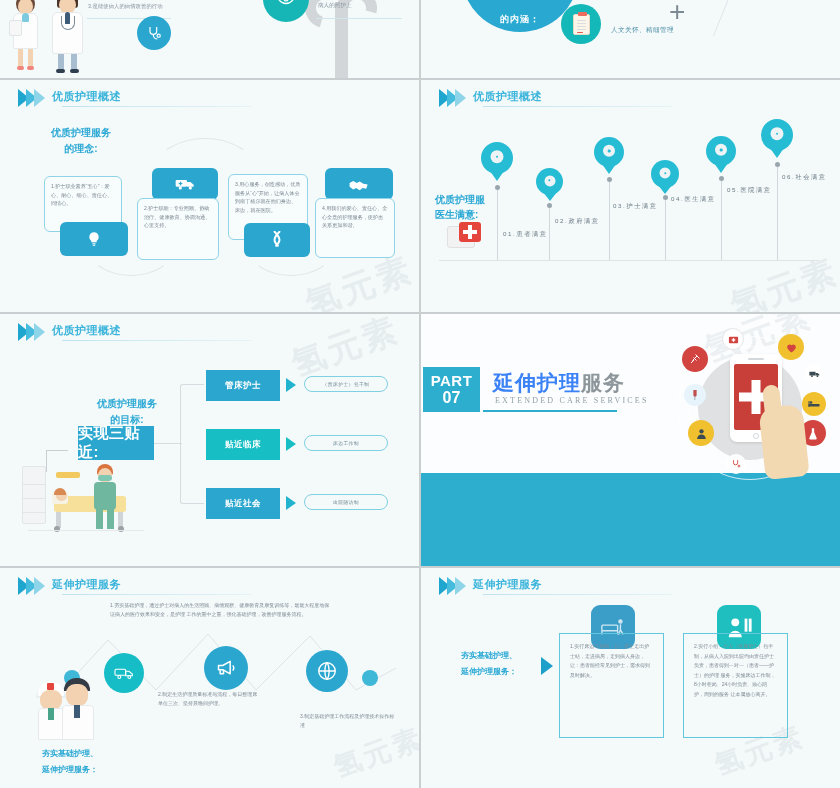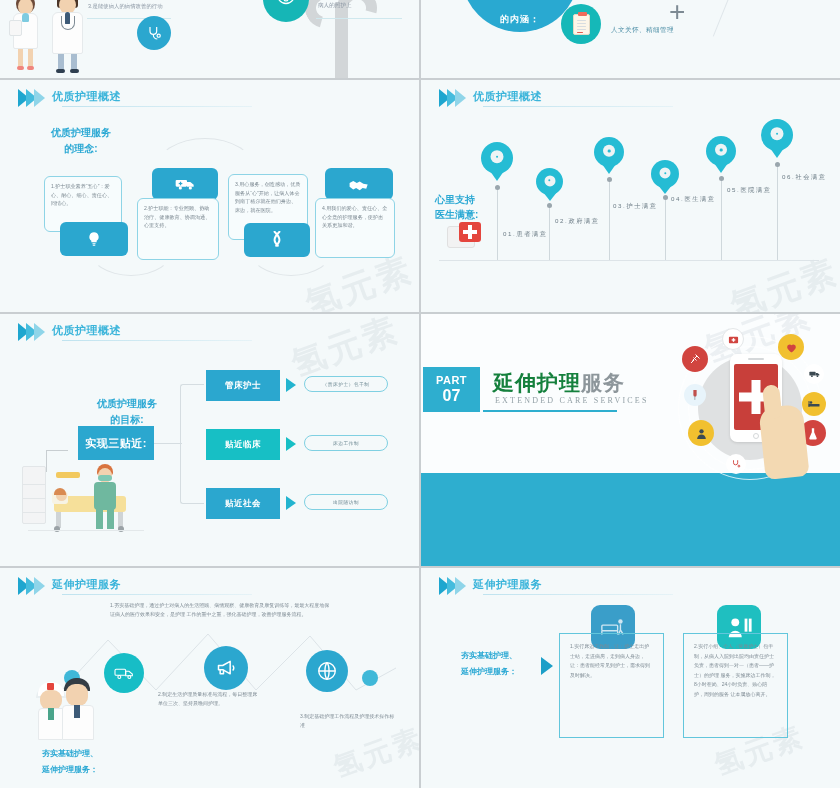--- a/index.html
+++ b/index.html
@@ -233,24 +233,24 @@
     position: absolute; left: 0; right: 0; bottom: 0; height: 93px;
     background: #2eaecf;
   }
   .part-chip {
     position: absolute; left: 2px; top: 53px;
     width: 57px; height: 45px;
     background: #2eaecf; color: #fff;
     display: flex; flex-direction: column; align-items: center; justify-content: center;
     line-height: 1;
   }
-  .part-chip .p1 { font-size: 11px; font-weight: bold; letter-spacing: .5px; }
+  .part-chip .p1 { font-size: 15px; font-weight: bold; letter-spacing: .5px; }
   .part-chip .p2 { font-size: 16px; font-weight: bold; margin-top: 2px; }
   .part-cn { position: absolute; left: 72px; top: 55px; font-size: 21px; font-weight: bold; letter-spacing: 1px; }
-  .part-cn .a { color: #15803d; }
+  .part-cn .a { color: #3b82f6; }
   .part-cn .b { color: #8d969b; }
   .part-en { position: absolute; left: 74px; top: 82px; font-size: 8px; color: #93a0a6; letter-spacing: 2.2px; font-family: "Liberation Serif", serif; }
   .part-ul { position: absolute; left: 62px; top: 96px; width: 134px; height: 2px; background: #2eaecf; }
 
   .phone-wrap { position: absolute; right: 16px; top: 18px; width: 150px; height: 180px; }
   .ring { position: absolute; border: 1px solid #ffffff; border-radius: 50%; opacity: .75; }
   .gray-disc { position: absolute; left: 24px; top: 24px; width: 104px; height: 104px; border-radius: 50%; background: #dfe1e2; }
   .phone {
     position: absolute; left: 56px; top: 22px; width: 52px; height: 88px;
     background: #fff; border-radius: 7px; box-shadow: 0 1px 3px rgba(0,0,0,.12);
@@ -443,21 +443,21 @@
       <div class="arrows">
           <i></i>
           <i></i>
           <i></i>
         </div>
       <div class="sectitle">优质护理概述</div>
     </div>
     <div class="secline"></div>
 
     <div class="goal-title" style="left:14px;top:112px;width:58px;line-height:1.5;">
-      <div>心里支持</div>
+      <div>优质护理服</div>
       <div>医生满意:</div>
     </div>
 
     <div class="kit" style="left:22px;top:142px;">
       <div class="case"></div>
         <div class="red"></div>
     </div>
 
     <div class="baseline" style="left:18px;top:180px;width:380px;"></div>
 
@@ -526,21 +526,21 @@
         </div>
       <div class="sectitle">优质护理概述</div>
     </div>
     <div class="secline"></div>
 
     <div class="goal-title" style="left:72px;top:82px;width:110px;text-align:center;">
       <div>优质护理服务</div>
       <div>的目标:</div>
     </div>
 
-    <div class="tbox" style="left:78px;top:112px;width:76px;height:34px;font-size:11px;">实现三贴近:</div>
+    <div class="tbox" style="left:78px;top:112px;width:76px;height:34px;font-size:15px;">实现三贴近:</div>
 
     <div class="connector" style="left:180px;top:70px;width:24px;height:120px;border-radius:3px 0 0 3px;"></div>
     <div class="connector" style="left:154px;top:129px;width:28px;height:0;border-bottom:none;border-top:1px solid #d5dde1;"></div>
 
     <div class="tbox" style="left:206px;top:56px;width:74px;height:31px;">管床护士</div>
     <div class="chev" style="left:286px;top:64px;"></div>
     <div class="pill" style="left:304px;top:62px;width:84px;height:16px;">（责床护士）包干制</div>
 
     <div class="tbox" style="left:206px;top:115px;width:74px;height:31px;background:#17bfc5;text-align:center;">贴近临床</div>
     <div class="chev" style="left:286px;top:123px;border-left-color:#17bfc5;"></div>

